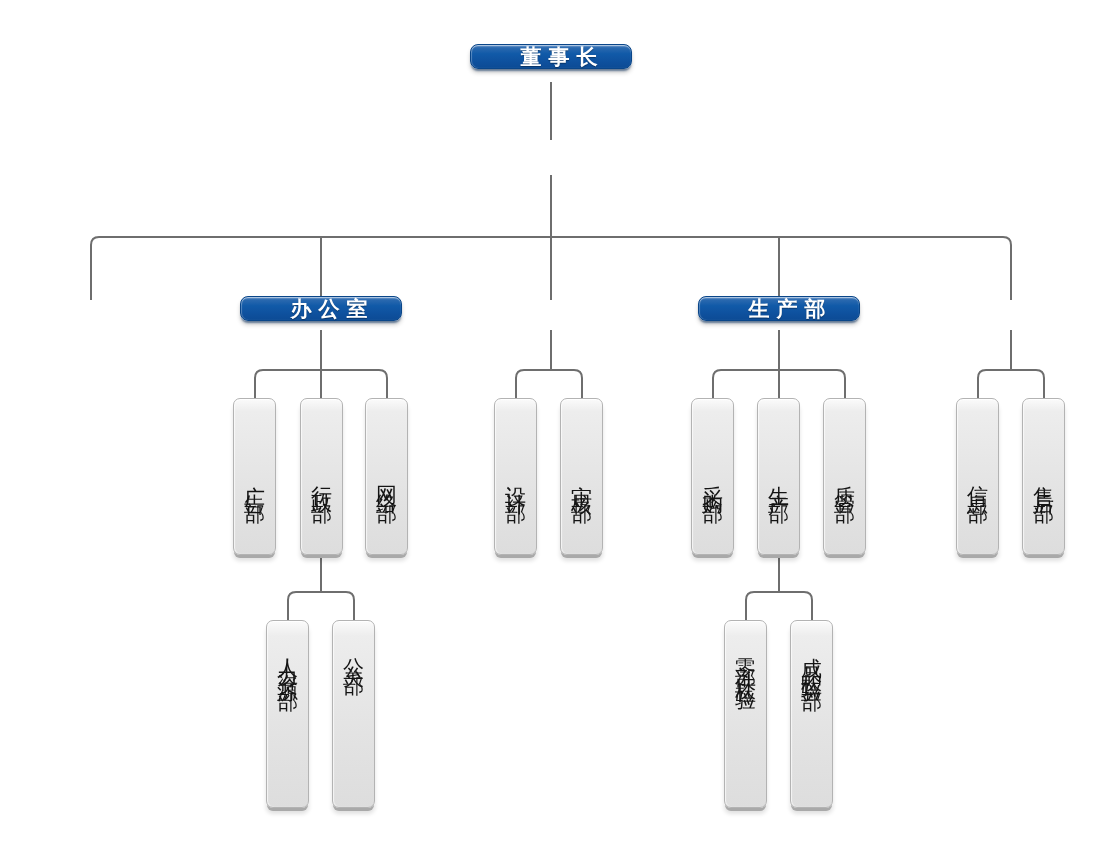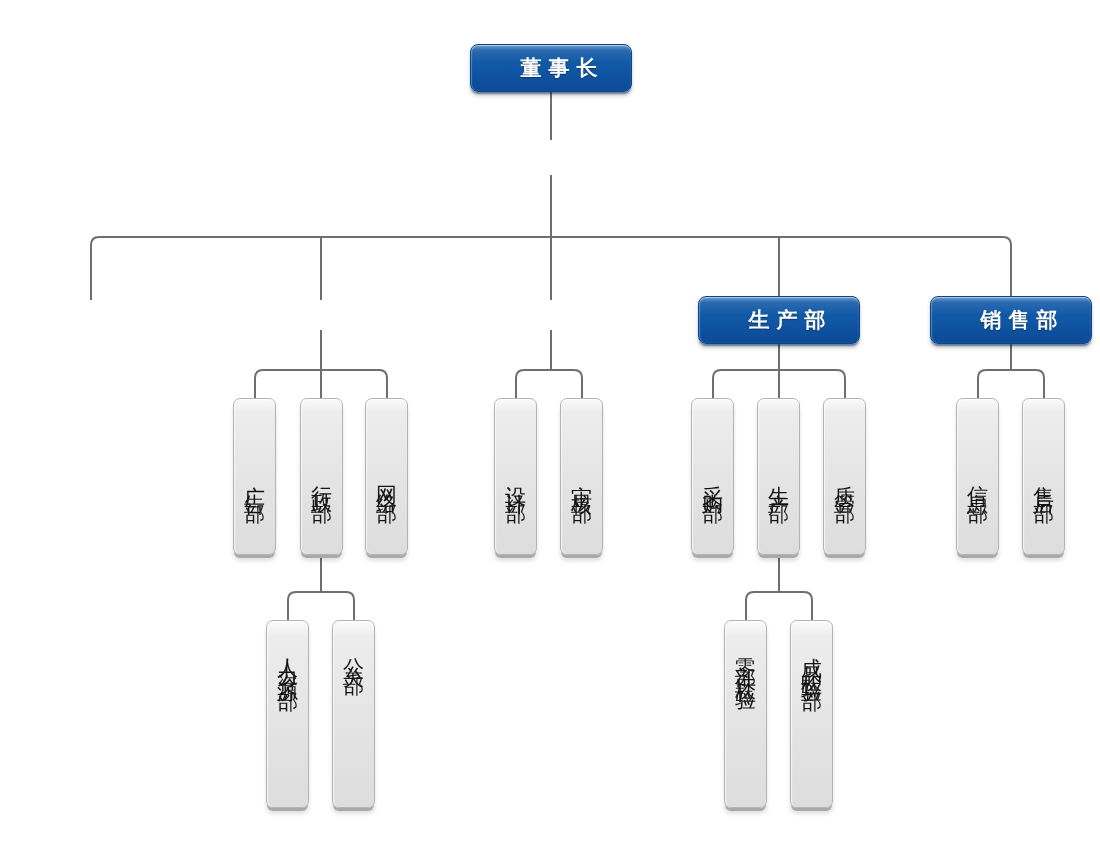--- a/index.html
+++ b/index.html
@@ -2,21 +2,21 @@
 <html><head>
 <meta charset="utf-8">
 <style>
   html,body{margin:0;padding:0;background:#ffffff;}
   body{font-family:"DejaVu Sans","Liberation Sans",sans-serif;}
   #canvas{position:relative;width:1100px;height:866px;background:#ffffff;overflow:hidden;}
   #wires{position:absolute;left:0;top:0;width:1100px;height:866px;}
   .node{position:absolute;display:flex;align-items:center;justify-content:center;box-sizing:border-box;}
   
   .node-h{
-    width:162px;height:48px;
+    width:162px;height:25px;
     background:linear-gradient(to bottom,#6f9bcd 0%,#2b69af 12%,#115aa8 38%,#0e509d 75%,#0c4b95 100%);
     border:1px solid #0a4689;
     border-radius:8px;
     box-shadow:inset 0 1px 1px rgba(255,255,255,.5), inset 1px 0 1px rgba(255,255,255,.25),
                0 3px 2px -1px rgba(7,48,96,.55), 0 4px 4px rgba(0,0,0,.18);
     color:#ffffff;font-size:21px;font-weight:bold;
     letter-spacing:7px;padding-left:23px;
     text-shadow:0 1px 1px rgba(0,0,0,.35);
   }
   
@@ -60,22 +60,22 @@
 
     <path class="wire" d="M321 552 V592"></path>
     <path class="wire" d="M288 622 V600 Q288 592 296 592 H346 Q354 592 354 600 V622"></path>
 
     <path class="wire" d="M779 552 V592"></path>
     <path class="wire" d="M746 622 V600 Q746 592 754 592 H804 Q812 592 812 600 V622"></path>
   </svg>
 
   <div class="node node-h" style="left:470px;top:44px">董事长</div>
 
+  <div class="node node-h" style="left:240px;top:296px">办公室</div>
   <div class="node node-h" style="left:698px;top:296px">生产部</div>
-  <div class="node node-h" style="left:930px;top:296px">销售部</div>
 
   <div class="node node-v l3" style="left:233px;top:398px">广告部</div>
   <div class="node node-v l3" style="left:300px;top:398px">行政部</div>
   <div class="node node-v l3" style="left:365px;top:398px">网络部</div>
 
   <div class="node node-v l3" style="left:494px;top:398px">设计部</div>
   <div class="node node-v l3" style="left:560px;top:398px">审核部</div>
 
   <div class="node node-v l3" style="left:691px;top:398px">采购部</div>
   <div class="node node-v l3" style="left:757px;top:398px">生产部</div>

